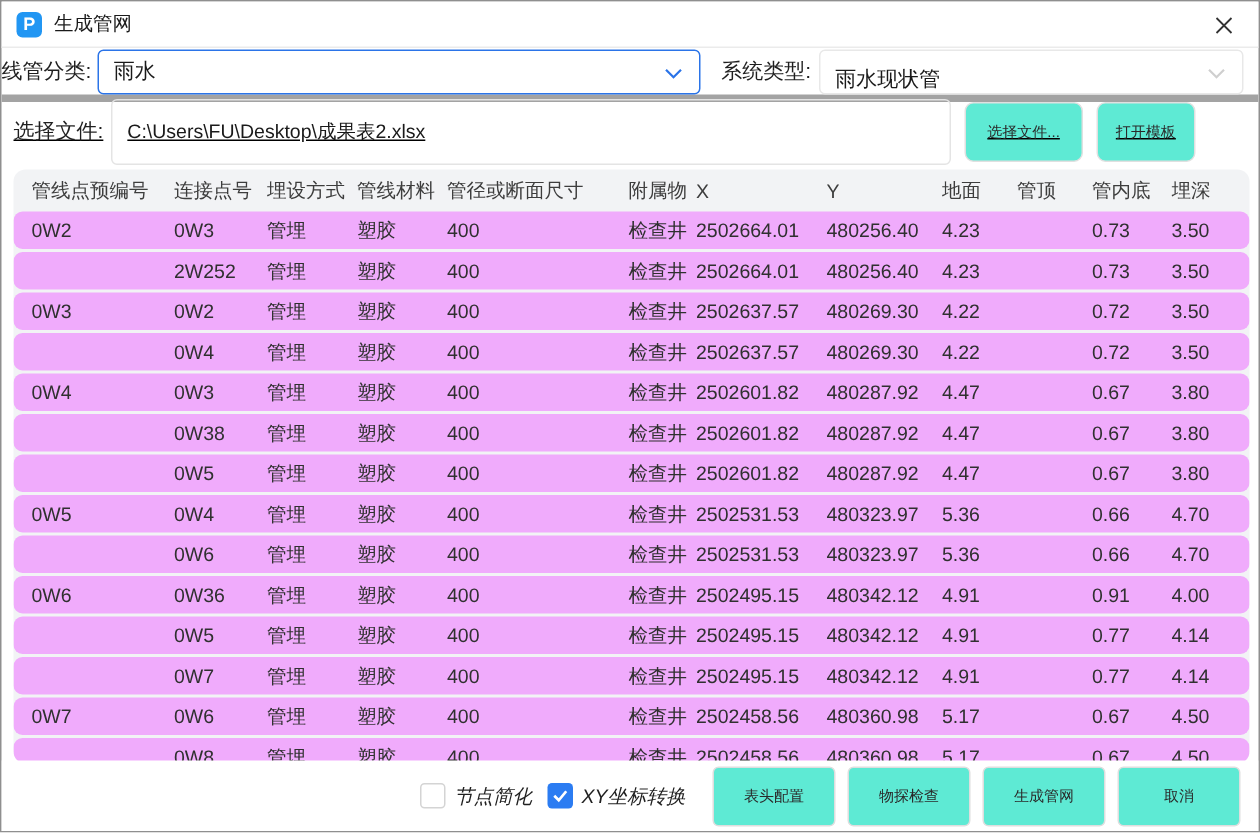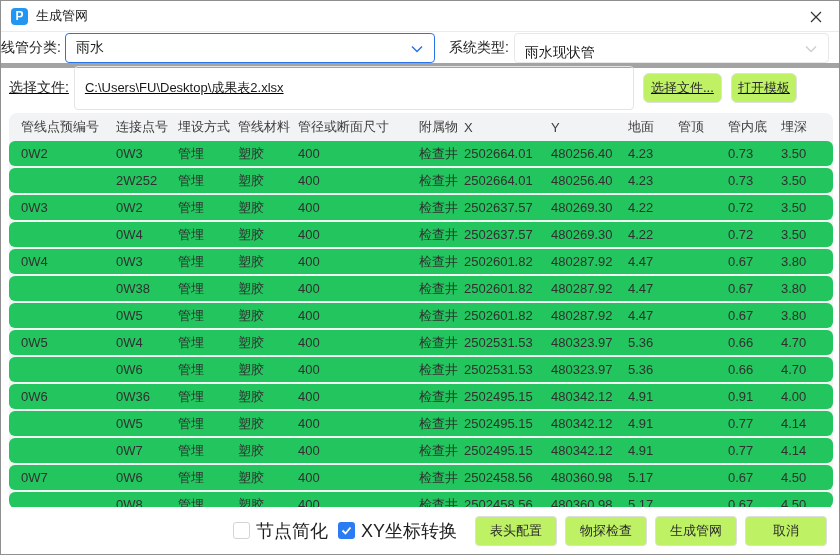--- a/index.html
+++ b/index.html
@@ -31,35 +31,35 @@
     display:flex; align-items:center; padding:0 10px 0 0;
     border-bottom:5px solid #a3a3a3;
   }
   .lbl { font-size:14px; color:#1f1f1f; white-space:nowrap; }
   .select {
     height:30px; border-radius:4px; background:#fff; display:flex;
     align-items:center; padding:0 10px; position:relative; cursor:pointer;
   }
   .select .val { font-size:14px; color:#1a1a1a; }
   .select .chev { position:absolute; right:10px; top:8px; }
-  .select-blue { border:1.5px solid #2b74e8; width:370px; margin-left:4px; }
+  .select-blue { border:1.5px solid #2b74e8; width:402px; margin-left:4px; }
   .select-gray { border:1px solid #e8e8e8; flex:1; margin-left:5px;align-items:flex-end; }
   .spacer { width:14px; }
   .form-row2 {
     position:absolute; top:68px; left:0; right:0; height:38px;
     display:flex; align-items:center; padding:0 8px;text-decoration:underline;
   }
   .file-input {
     width:560px; height:44px; border:1px solid #e4e4e4; border-radius:4px;
     display:flex; align-items:center; padding:0 10px; margin-left:5px;
     font-size:13px; color:#1a1a1a; white-space:nowrap; overflow:hidden;
   }
   .btn {
-    height:30px; border:1px solid #e0e0e0; border-radius:6px; background:#bef264;
-    font-size:13px; color:#2a2a2a; display:flex; align-items:center; justify-content:center;
+    height:40px; border:1px solid #e0e0e0; border-radius:6px; background:#5eead4;
+    font-size:10px; color:#2a2a2a; display:flex; align-items:center; justify-content:center;
     cursor:pointer; white-space:nowrap;
     font-family:"Liberation Sans","DejaVu Sans",sans-serif;
   }
   .btn-browse { width:79px; margin-left:9px; }
   .btn-template { width:66px; margin-left:9px; }
   
   .table-wrap {
     position:absolute; top:112px; left:8px; width:824px; height:396px;
     background:#f2f3f5; border-radius:8px; overflow:hidden;
   }
@@ -68,36 +68,36 @@
     grid-template-columns:107px 62px 60px 60px 121px 45px 87px 77px 50px 50px 53px 1fr;
     align-items:center;
   }
   .thead { height:28px; }
   .cell {
     font-size:13px; color:#303030; white-space:nowrap; overflow:hidden;
   }
   .cell.c0 { padding-left:12px; }
   .cell.h { color:#3d3d3d; }
   .trow {
-    background:#22c55e; border-radius:6px; height:25px; margin-bottom:2px;
+    background:#f0abfc; border-radius:6px; height:25px; margin-bottom:2px;
   }
   
   .footer {
     position:absolute; bottom:0; left:0; right:0; height:47px; background:#fff;
     display:flex; align-items:center; justify-content:flex-end;
     padding-right:12px;
   }
   .chk-item { display:flex; align-items:center; margin-right:10px; cursor:pointer; }
   .chk-box {
     width:17px; height:17px; border-radius:3px; margin-right:6px;
     display:flex; align-items:center; justify-content:center;
   }
   .chk-off { border:1px solid #d4d4d4; background:#fff; }
   .chk-on  { background:#2b7cf2; }
-  .chk-label { font-size:18px; color:#1f1f1f; }
+  .chk-label { font-size:13px; color:#1f1f1f;font-style:italic; }
   .footer .btn { width:82px; margin-left:8px; border-color:#dedede; border-radius:4px; }
   .btn-cancel { width:82px; }
 </style>
 </head>
 <body>
 
 <div class="window">
 
   <div class="titlebar">
     <div class="app-icon">P</div>

